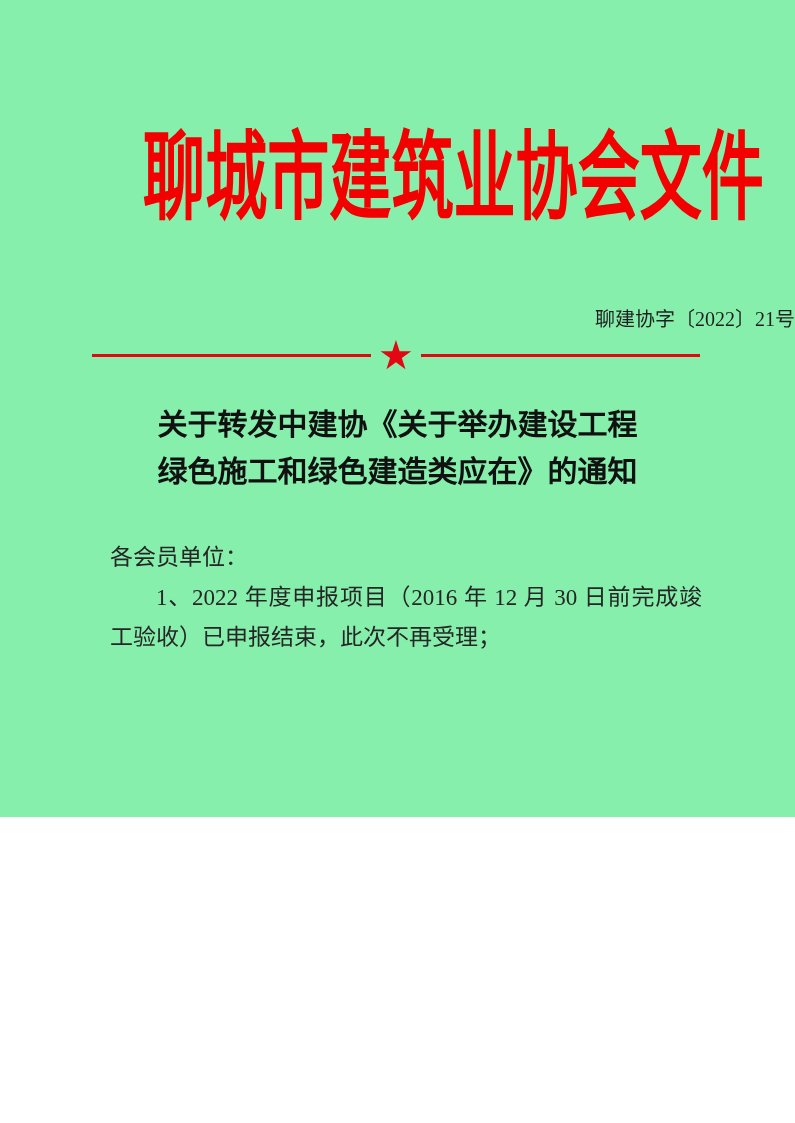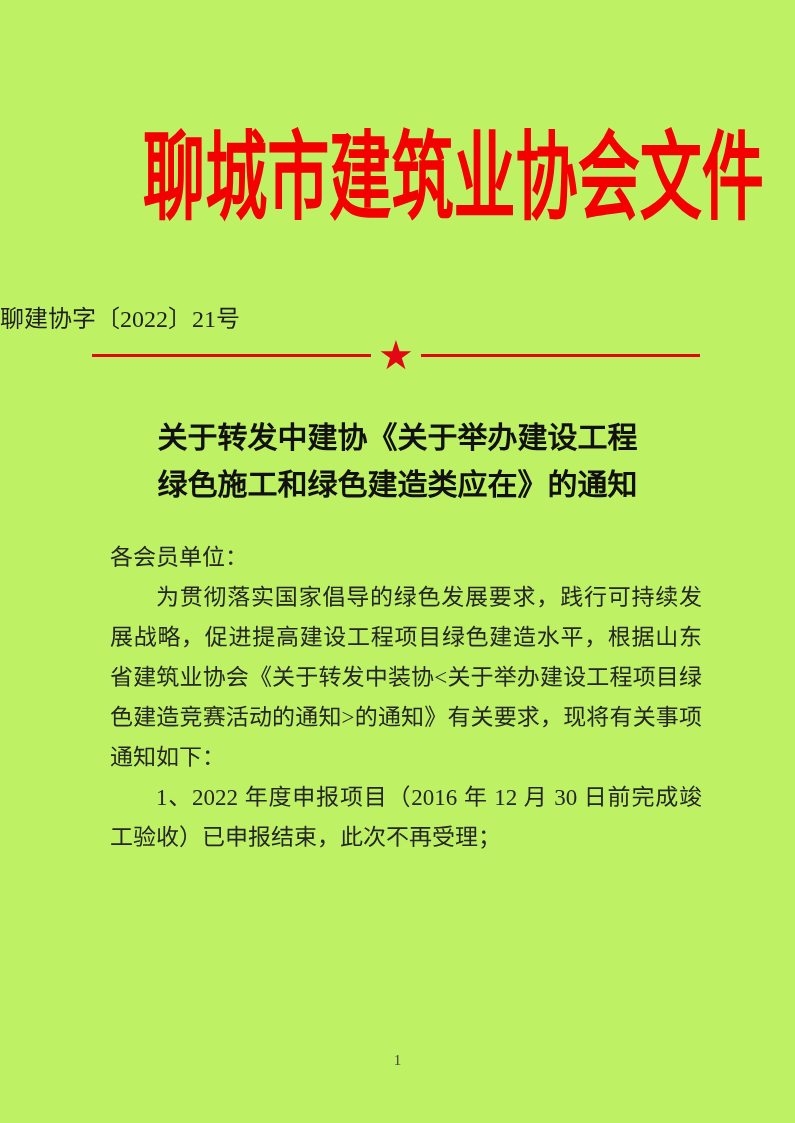--- a/index.html
+++ b/index.html
@@ -3,22 +3,22 @@
 <meta charset="utf-8">
 <style>
   html, body {
     margin: 0;
     padding: 0;
     background: #ffffff;
   }
   .page {
     position: relative;
     width: 795px;
-    height: 1123px;
-    background: #bef264;
+    height: 817px;
+    background: #86efac;
     overflow: hidden;
     font-family: "Liberation Serif", serif;
     color: #222222;
   }
   
   .red-head {
     position: absolute;
     top: 124px;
     left: 0;
     width: 100%;
@@ -32,22 +32,22 @@
     transform: scaleX(0.64);
     transform-origin: 50% 50%;
     letter-spacing: 0px;
   }
   
   .doc-number {
     position: absolute;
     top: 306px;
     left: 0;
     width: 100%;
-    text-align: left;
-    font-size: 24px;
+    text-align: right;
+    font-size: 20px;
     line-height: 26px;
     color: #1f1f1f;
   }
   
   .rule {
     position: absolute;
     top: 336px;
     left: 92px;
     right: 95px;
     height: 38px;
@@ -65,23 +65,23 @@
     line-height: 1;
     margin: 0 7px;
     font-family: "DejaVu Sans", sans-serif;
   }
   
   .title {
     position: absolute;
     top: 398px;
     left: 0;
     right: 0;
-    margin: 16px;
+    margin: 6px;
     text-align: center;
-    font-family: Liberation Sans, sans-serif;
+    font-family: Liberation Mono, monospace;
     font-weight: 700;
     font-size: 30px;
     line-height: 47px;
     color: #111111;
   }
   .title-line { display: block; }
   
   .body-text {
     position: absolute;
     top: 538px;
@@ -124,19 +124,18 @@
     <span class="rule-line"></span>
   </div>
 
   <h1 class="title">
     <span class="title-line">关于转发中建协《关于举办建设工程</span>
     <span class="title-line">绿色施工和绿色建造类应在》的通知</span>
   </h1>
 
   <div class="body-text">
     <p class="salutation">各会员单位：</p>
-    <p class="para">为贯彻落实国家倡导的绿色发展要求，践行可持续发展战略，促进提高建设工程项目绿色建造水平，根据山东省建筑业协会《关于转发中装协&lt;关于举办建设工程项目绿色建造竞赛活动的通知&gt;的通知》有关要求，现将有关事项通知如下：</p>
     <p class="para">1、2022 年度申报项目（2016 年 12 月 30 日前完成竣工验收）已申报结束，此次不再受理；</p>
   </div>
 
   <div class="page-number">1</div>
 
 </div>
 
 </body></html>

